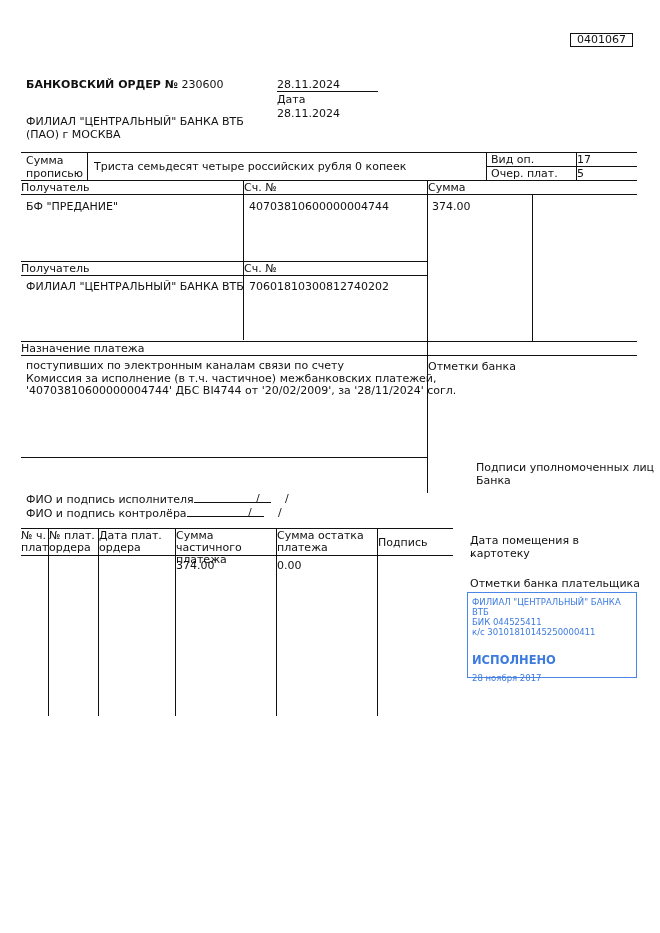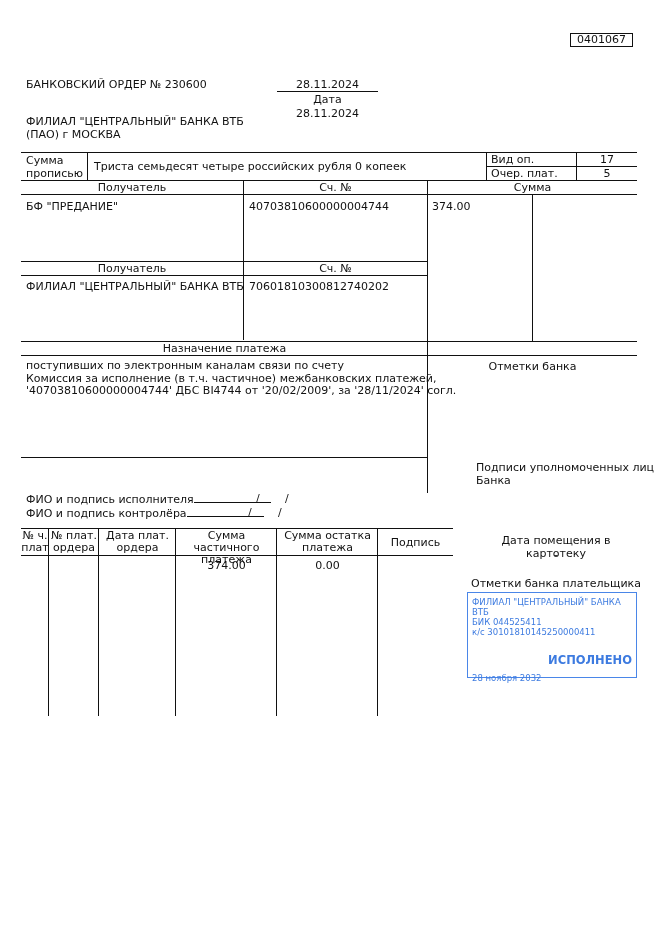--- a/index.html
+++ b/index.html
@@ -1,25 +1,25 @@
 <!DOCTYPE html>
 <html><head>
 <meta charset="utf-8">
 <style>
   html, body { margin: 0; padding: 0; background: #ffffff; }
   body { width: 660px; height: 933px; position: relative; overflow: hidden;
          font-family: "DejaVu Sans", sans-serif; color: #111; font-size: 11px; }
   .abs { position: absolute; }
   .hl { position: absolute; height: 0; border-top: 1.5px solid #111; }
   .vl { position: absolute; width: 0; border-left: 1.5px solid #111; }
-  .c { text-align: center; }
+  .c { text-align: left; }
   .code-box { border: 1.5px solid #111; padding: 0 6px; line-height: 12px; font-size: 11px; }
-  .title { font-weight: normal; }
+  .title { font-weight: bold; }
   .stamp { border: 1.5px solid #4a86e8; color: #3d7be0; font-size: 8.5px; line-height: 10px; padding: 4px 4px; box-sizing: border-box; }
-  .stamp .big { font-weight: bold; font-size: 11.5px; margin-top: 18px; margin-bottom: 8px; text-align: right; }
+  .stamp .big { font-weight: bold; font-size: 11.5px; margin-top: 18px; margin-bottom: 8px; }
 </style>
 </head>
 <body>
 
 <div class="abs code-box" style="left:570px; top:33px;">0401067</div>
 
 <div class="abs" style="left:26px; top:78px;">
   <span class="title">БАНКОВСКИЙ ОРДЕР №</span>
   <span>230600</span>
 </div>
@@ -129,14 +129,14 @@
 <div class="abs c" style="left:470px; top:534px; width:172px;">Дата помещения в картотеку</div>
 <div class="abs c" style="left:470px; top:548px; width:172px;">-</div>
 
 <div class="abs c" style="left:470px; top:577px; width:172px;">Отметки банка плательщика</div>
 
 <div class="abs stamp" style="left:467px; top:592px; width:170px; height:86px;">
   <div>ФИЛИАЛ "ЦЕНТРАЛЬНЫЙ" БАНКА ВТБ</div>
   <div>БИК 044525411</div>
   <div>к/с 30101810145250000411</div>
   <div class="big">ИСПОЛНЕНО</div>
-  <div>28 ноября 2032</div>
+  <div>28 ноября 2017</div>
 </div>
 
 </body></html>

